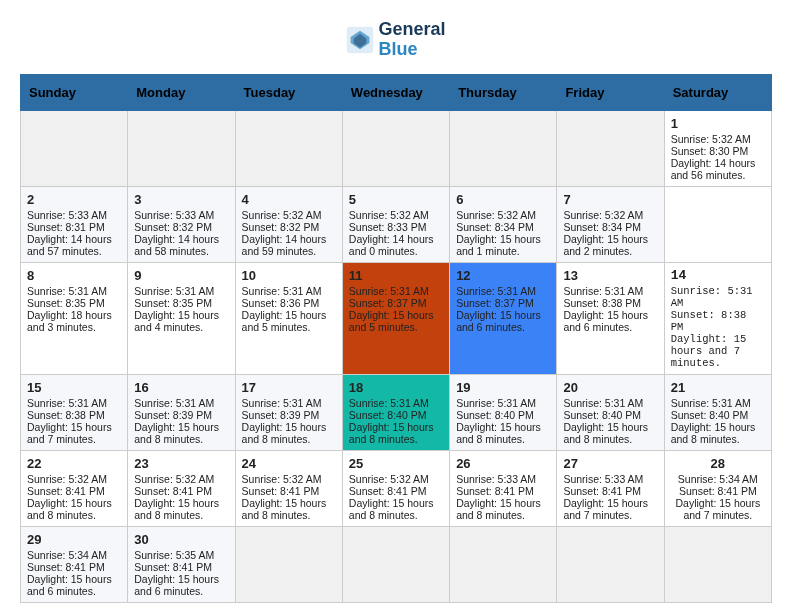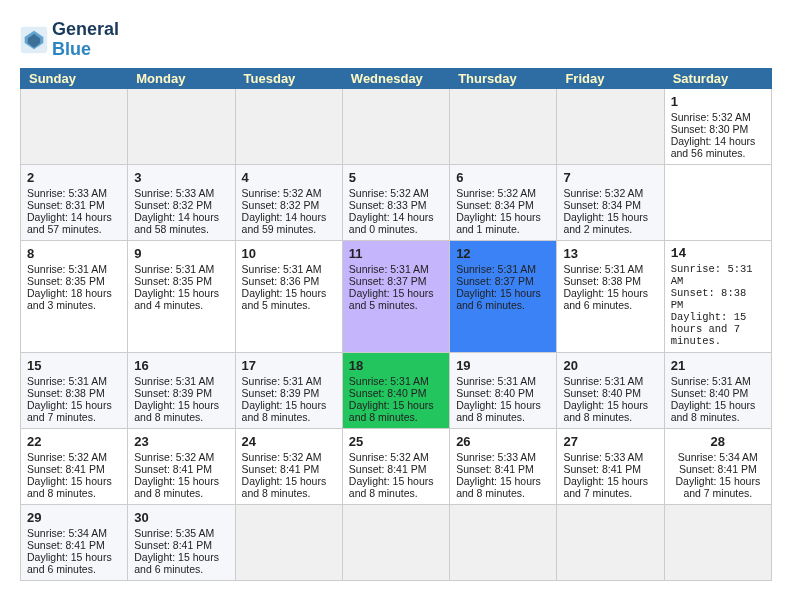--- a/index.html
+++ b/index.html
@@ -5,23 +5,23 @@
     * { box-sizing: border-box; margin: 0; padding: 0; }
     body {
       font-family: Arial, sans-serif;
       background: #fff;
       width: 792px;
       min-height: 612px;
       padding: 20px;
     }
     .header {
       display: flex;
-      justify-content: flex-start;
+      justify-content: center;
       align-items: flex-start;
-      margin-bottom: 8px;
+      margin-bottom: 14px;
     }
     .logo {
       display: flex;
       align-items: center;
       gap: 4px;
     }
     .logo-text {
       font-size: 18px;
       font-weight: bold;
       color: #1a3a5c;
@@ -46,25 +46,25 @@
       font-size: 14px;
       color: #444;
     }
     .calendar {
       width: 100%;
       border-collapse: collapse;
       border: 1px solid #ccc;
     }
     .calendar th {
       background: #2e6da4;
-      color: #fef9c3;
+      color: #000000;
       font-size: 13px;
       font-weight: bold;
       text-align: left;
-      padding: 2px 8px;
+      padding: 10px 8px;
       border: 1px solid #2e6da4;
     }
     .calendar td {
       vertical-align: top;
       padding: 5px 6px;
       border: 1px solid #ccc;
       font-size: 10.5px;
       color: #222;
       width: calc(100% / 7);
       background: #fff;
@@ -130,30 +130,30 @@
         <td style="background: rgb(245, 247, 250);"><span class="day-num">3</span><span>Sunrise: 5:33 AM</span><br><span>Sunset: 8:32 PM</span><br><span>Daylight: 14 hours and 58 minutes.</span></td>
         <td style="background: rgb(245, 247, 250);"><span class="day-num">4</span><span>Sunrise: 5:32 AM</span><br><span>Sunset: 8:32 PM</span><br><span>Daylight: 14 hours and 59 minutes.</span></td>
         <td style="background: rgb(245, 247, 250);"><span class="day-num">5</span><span>Sunrise: 5:32 AM</span><br><span>Sunset: 8:33 PM</span><br><span>Daylight: 14 hours and 0 minutes.</span></td>
         <td style="background: rgb(245, 247, 250);"><span class="day-num">6</span><span>Sunrise: 5:32 AM</span><br><span>Sunset: 8:34 PM</span><br><span>Daylight: 15 hours and 1 minute.</span></td>
         <td style="background: rgb(245, 247, 250);"><span class="day-num">7</span><span>Sunrise: 5:32 AM</span><br><span>Sunset: 8:34 PM</span><br><span>Daylight: 15 hours and 2 minutes.</span></td>
       </tr>
       <tr>
         <td style="background: rgb(255, 255, 255);"><span class="day-num">8</span><span>Sunrise: 5:31 AM</span><br><span>Sunset: 8:35 PM</span><br><span>Daylight: 18 hours and 3 minutes.</span></td>
         <td style="background: rgb(255, 255, 255);"><span class="day-num">9</span><span>Sunrise: 5:31 AM</span><br><span>Sunset: 8:35 PM</span><br><span>Daylight: 15 hours and 4 minutes.</span></td>
         <td style="background: rgb(255, 255, 255);"><span class="day-num">10</span><span>Sunrise: 5:31 AM</span><br><span>Sunset: 8:36 PM</span><br><span>Daylight: 15 hours and 5 minutes.</span></td>
-        <td style="background: #c4b5fd;"><span class="day-num">11</span><span>Sunrise: 5:31 AM</span><br><span>Sunset: 8:37 PM</span><br><span>Daylight: 15 hours and 5 minutes.</span></td>
+        <td style="background: #c2410c;"><span class="day-num">11</span><span>Sunrise: 5:31 AM</span><br><span>Sunset: 8:37 PM</span><br><span>Daylight: 15 hours and 5 minutes.</span></td>
         <td style="background: #3b82f6;"><span class="day-num">12</span><span>Sunrise: 5:31 AM</span><br><span>Sunset: 8:37 PM</span><br><span>Daylight: 15 hours and 6 minutes.</span></td>
         <td style="background: rgb(255, 255, 255);"><span class="day-num">13</span><span>Sunrise: 5:31 AM</span><br><span>Sunset: 8:38 PM</span><br><span>Daylight: 15 hours and 6 minutes.</span></td>
         <td style="background: rgb(255, 255, 255); font-family: Liberation Mono, monospace;"><span class="day-num">14</span><span>Sunrise: 5:31 AM</span><br><span>Sunset: 8:38 PM</span><br><span>Daylight: 15 hours and 7 minutes.</span></td>
       </tr>
       <tr>
         <td style="background: rgb(245, 247, 250);"><span class="day-num">15</span><span>Sunrise: 5:31 AM</span><br><span>Sunset: 8:38 PM</span><br><span>Daylight: 15 hours and 7 minutes.</span></td>
         <td style="background: rgb(245, 247, 250);"><span class="day-num">16</span><span>Sunrise: 5:31 AM</span><br><span>Sunset: 8:39 PM</span><br><span>Daylight: 15 hours and 8 minutes.</span></td>
         <td style="background: rgb(245, 247, 250); margin-top: 29px;"><span class="day-num">17</span><span>Sunrise: 5:31 AM</span><br><span>Sunset: 8:39 PM</span><br><span>Daylight: 15 hours and 8 minutes.</span></td>
-        <td style="background: #22c55e;"><span class="day-num">18</span><span>Sunrise: 5:31 AM</span><br><span>Sunset: 8:40 PM</span><br><span>Daylight: 15 hours and 8 minutes.</span></td>
+        <td style="background: #14b8a6;"><span class="day-num">18</span><span>Sunrise: 5:31 AM</span><br><span>Sunset: 8:40 PM</span><br><span>Daylight: 15 hours and 8 minutes.</span></td>
         <td style="background: rgb(245, 247, 250);"><span class="day-num">19</span><span>Sunrise: 5:31 AM</span><br><span>Sunset: 8:40 PM</span><br><span>Daylight: 15 hours and 8 minutes.</span></td>
         <td style="background: rgb(245, 247, 250);"><span class="day-num">20</span><span>Sunrise: 5:31 AM</span><br><span>Sunset: 8:40 PM</span><br><span>Daylight: 15 hours and 8 minutes.</span></td>
         <td style="background: rgb(245, 247, 250);"><span class="day-num">21</span><span>Sunrise: 5:31 AM</span><br><span>Sunset: 8:40 PM</span><br><span>Daylight: 15 hours and 8 minutes.</span></td>
       </tr>
       <tr>
         <td style="background: rgb(255, 255, 255);"><span class="day-num">22</span><span>Sunrise: 5:32 AM</span><br><span>Sunset: 8:41 PM</span><br><span>Daylight: 15 hours and 8 minutes.</span></td>
         <td style="background: rgb(255, 255, 255);"><span class="day-num">23</span><span>Sunrise: 5:32 AM</span><br><span>Sunset: 8:41 PM</span><br><span>Daylight: 15 hours and 8 minutes.</span></td>
         <td style="background: rgb(255, 255, 255);"><span class="day-num">24</span><span>Sunrise: 5:32 AM</span><br><span>Sunset: 8:41 PM</span><br><span>Daylight: 15 hours and 8 minutes.</span></td>
         <td style="background: rgb(255, 255, 255);"><span class="day-num">25</span><span>Sunrise: 5:32 AM</span><br><span>Sunset: 8:41 PM</span><br><span>Daylight: 15 hours and 8 minutes.</span></td>
         <td style="background: rgb(255, 255, 255);"><span class="day-num">26</span><span>Sunrise: 5:33 AM</span><br><span>Sunset: 8:41 PM</span><br><span>Daylight: 15 hours and 8 minutes.</span></td>

